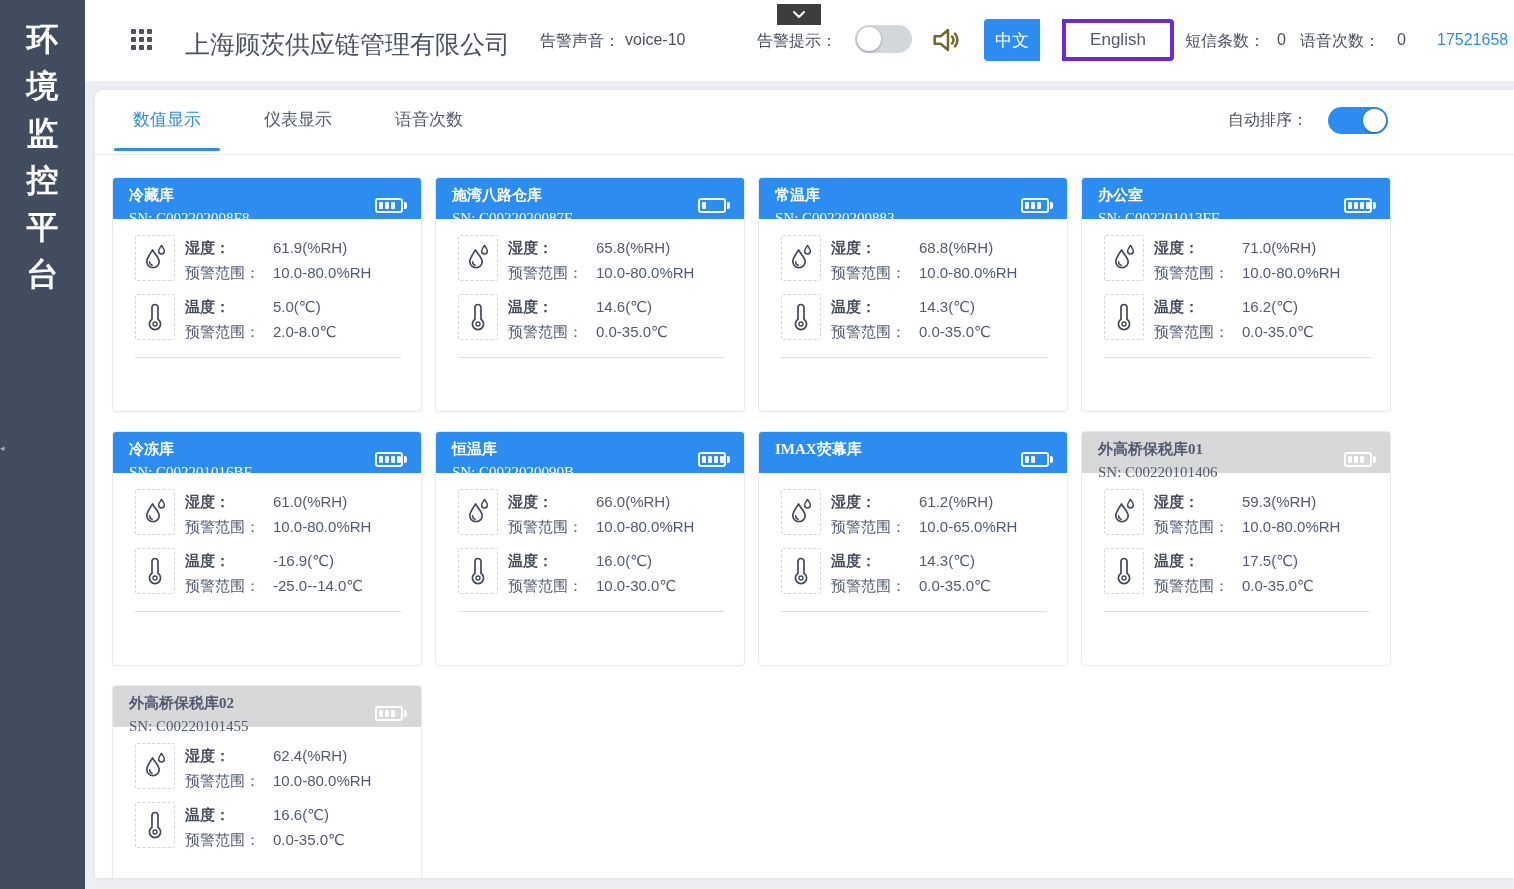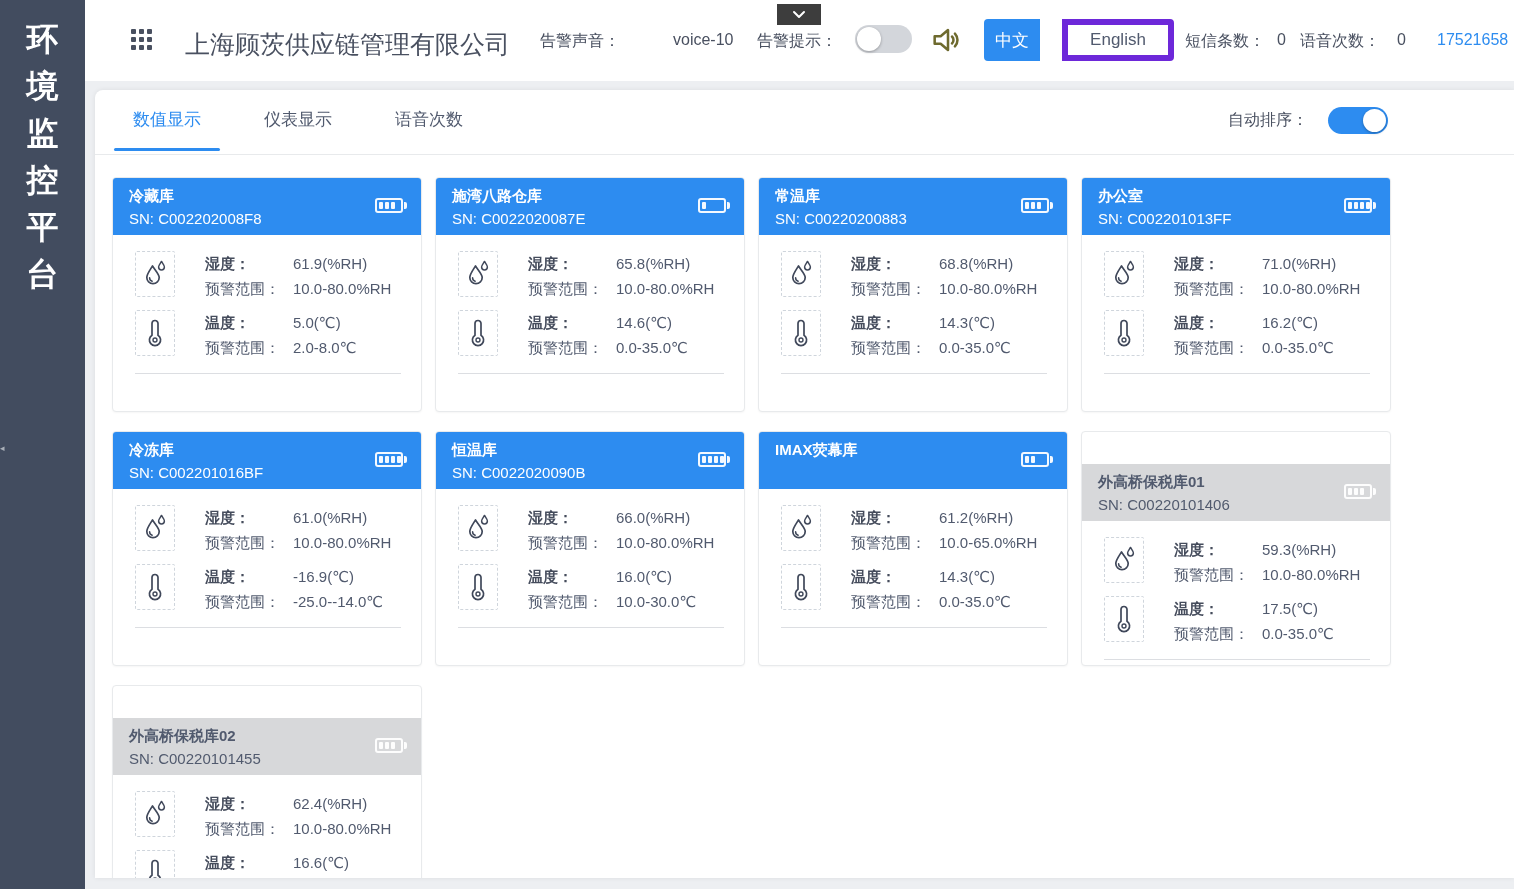--- a/index.html
+++ b/index.html
@@ -46,21 +46,21 @@
     display:grid;grid-template-columns:repeat(3,5px);grid-template-rows:repeat(3,5px);
     gap:3px;cursor:pointer;
   }
   .grid-icon i{background:var(--text-dark);border-radius:1px;}
   .company{
     position:absolute;left:100px;top:28px;font-size:25px;color:var(--text-dark);
     white-space:nowrap;
   }
   .hlabel{font-size:16px;color:var(--text-dark);white-space:nowrap;position:absolute;top:31px;}
   .alarm-sound-label{left:455px;}
-  .alarm-sound-value{left:588px;color:var(--text-dark);cursor:pointer;}
+  .alarm-sound-value{left:540px;color:var(--text-dark);cursor:pointer;}
   .chev-btn{
     position:absolute;left:692px;top:4px;width:44px;height:21px;background:#3d3d3d;
     display:flex;align-items:center;justify-content:center;cursor:pointer;
   }
   .alarm-tip-label{left:672px;}
   .toggle{
     position:absolute;width:57px;height:28px;border-radius:14px;background:#d3d6db;
     cursor:pointer;
   }
   .toggle .knob{
@@ -70,21 +70,21 @@
   .toggle.on{background:var(--primary);}
   .toggle.on .knob{left:auto;right:2px;}
   .alarm-toggle{left:770px;top:25px;}
   .speaker{position:absolute;left:845px;top:24px;cursor:pointer;}
   .lang-btn{
     position:absolute;top:19px;height:42px;font-size:17px;
     display:flex;align-items:center;justify-content:center;cursor:pointer;
   }
   .lang-zh{left:899px;width:56px;background:var(--primary);color:#fff;border-radius:4px 0 0 4px;}
   .lang-en{left:977px;width:112px;background:#fff;color:var(--text-body);
-    border:6px solid #6d28d9;border-radius:0 4px 4px 0;}
+    border:4px solid #6d28d9;border-radius:0 4px 4px 0;}
   .sms{left:1100px;}
   .sms-count{left:1192px;}
   .voice{left:1215px;}
   .voice-count{left:1312px;}
   .phone{left:1352px;color:var(--primary);cursor:pointer;}
   
   .panel{
     position:absolute;left:95px;top:90px;width:1419px;height:788px;
     background:#fff;border-radius:8px 0 0 0;
     box-shadow:0 0 5px rgba(0,0,0,.08);
@@ -109,43 +109,44 @@
     position:absolute;left:17px;top:87px;
     display:grid;grid-template-columns:repeat(4,310px);
     column-gap:13px;row-gap:19px;
   }
   .card{
     width:310px;height:235px;background:#fff;border:1px solid #e8eaec;
     border-radius:4px;overflow:hidden;box-shadow:0 1px 2px rgba(0,0,0,.04);
     cursor:pointer;
   }
   .card-header{
-    height:57px;background:var(--primary);color:#fff;position:relative;
+    height:41px;background:var(--primary);color:#fff;position:relative;
     padding:6px 14px 0 16px;
+    font-family:Liberation Serif, serif;
   }
   .card-title{font-size:15px;font-weight:700;line-height:23px;white-space:nowrap;}
   .card-sn{font-size:15px;line-height:23px;white-space:nowrap;}
-  .card.offline .card-header{background:var(--offline-bg);margin-top:32px;}
+  .card.offline .card-header{background:var(--offline-bg);}
   .card.offline .card-title,.card.offline .card-sn{color:var(--text-body);}
   .battery{position:absolute;right:14px;top:20px;display:flex;align-items:center;}
   .batt-body{
     width:28px;height:15px;border:2px solid rgba(255,255,255,.95);border-radius:3px;
     display:flex;align-items:center;padding:0 1.5px;gap:1.5px;
   }
   .batt-bars{display:flex;gap:1.5px;height:7px;}
   .batt-bars .bar{width:4.6px;height:7px;background:rgba(255,255,255,.95);border-radius:1px;}
   .batt-cap{width:3px;height:7px;background:rgba(255,255,255,.95);border-radius:0 2px 2px 0;margin-left:1px;}
   .card-body{padding:16px 0 0 22px;}
   .metric{display:flex;margin-bottom:9px;}
   .icon-box{
     width:40px;height:46px;border:1px dashed #cfd5dc;border-radius:2px;
     display:flex;align-items:center;justify-content:center;flex:none;margin-right:10px;
   }
   .metric-text{padding-top:0;}
-  .metric-line{font-size:15px;line-height:25px;white-space:nowrap;color:var(--text-body);margin-left:20px;}
+  .metric-line{font-size:15px;line-height:25px;white-space:nowrap;color:var(--text-body);}
   .m-label{display:inline-block;min-width:88px;font-weight:700;color:#454c5c;}
   .m-label2{display:inline-block;min-width:88px;color:var(--text-body);}
   .card-divider{margin:13px 20px 0 0;border-top:1px solid #dcdee2;width:266px;}
 </style>
 </head>
 <body>
 
 <div class="sidebar">
   <div class="side-title">
       <div class="side-char">环</div>

